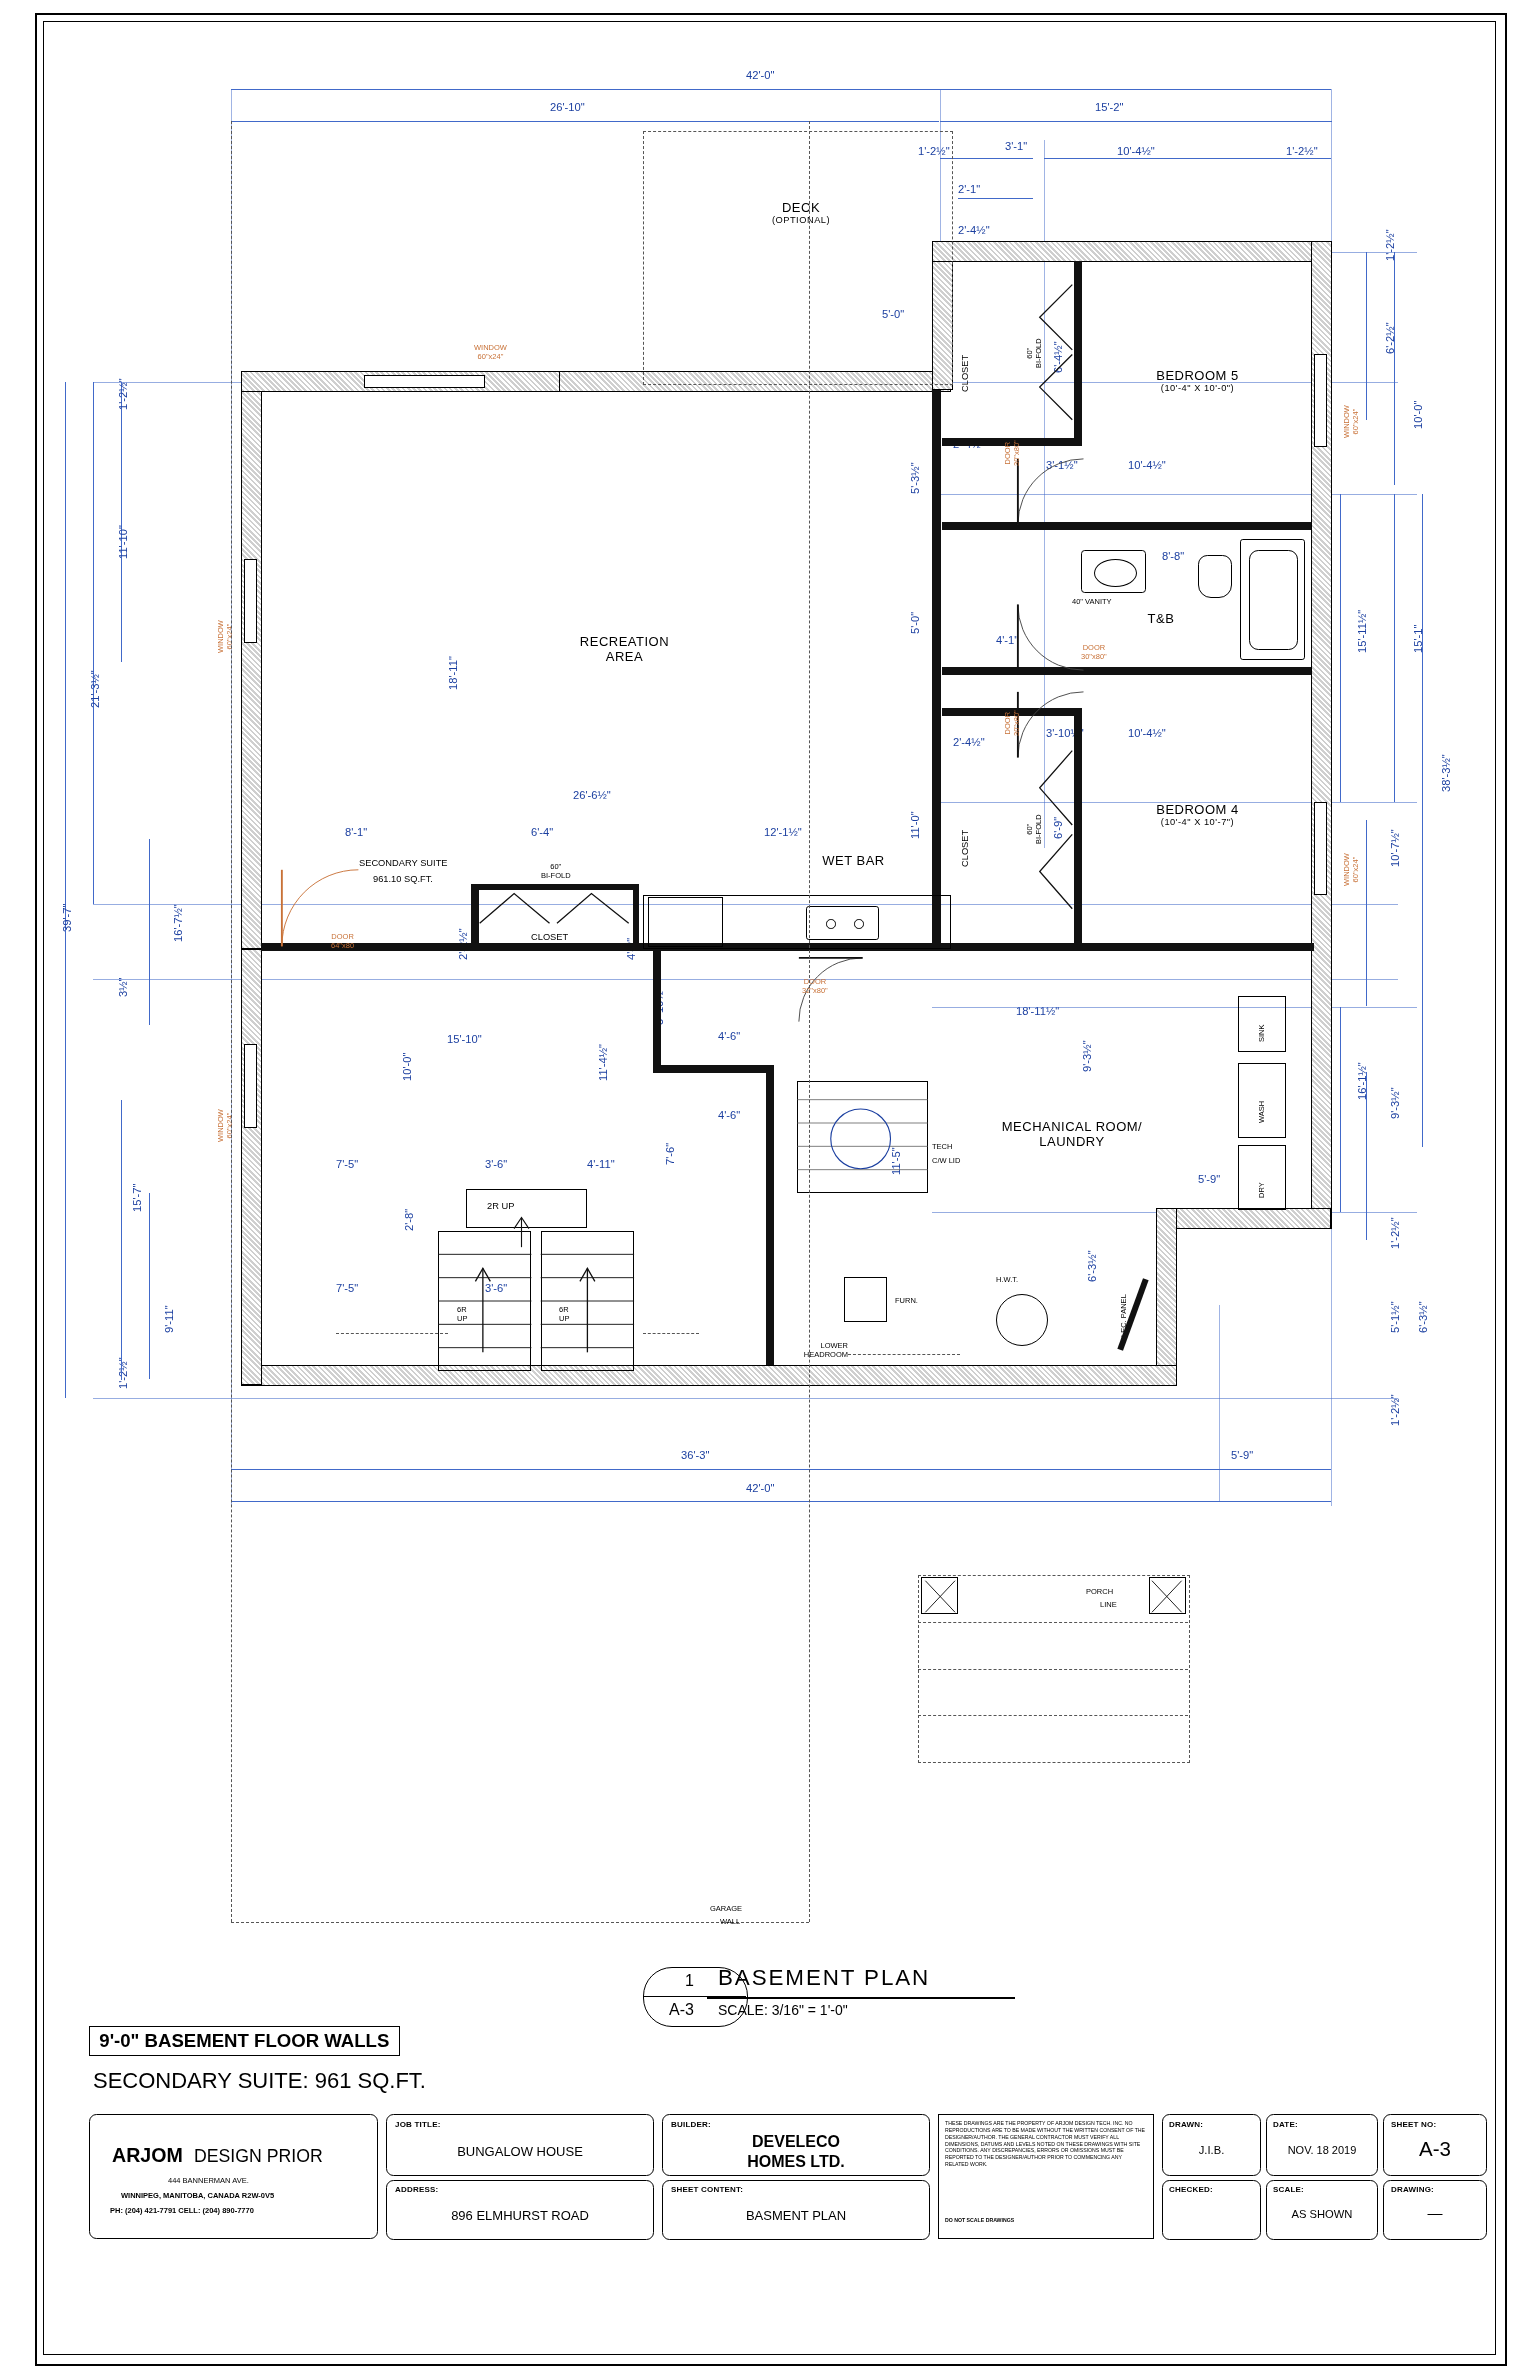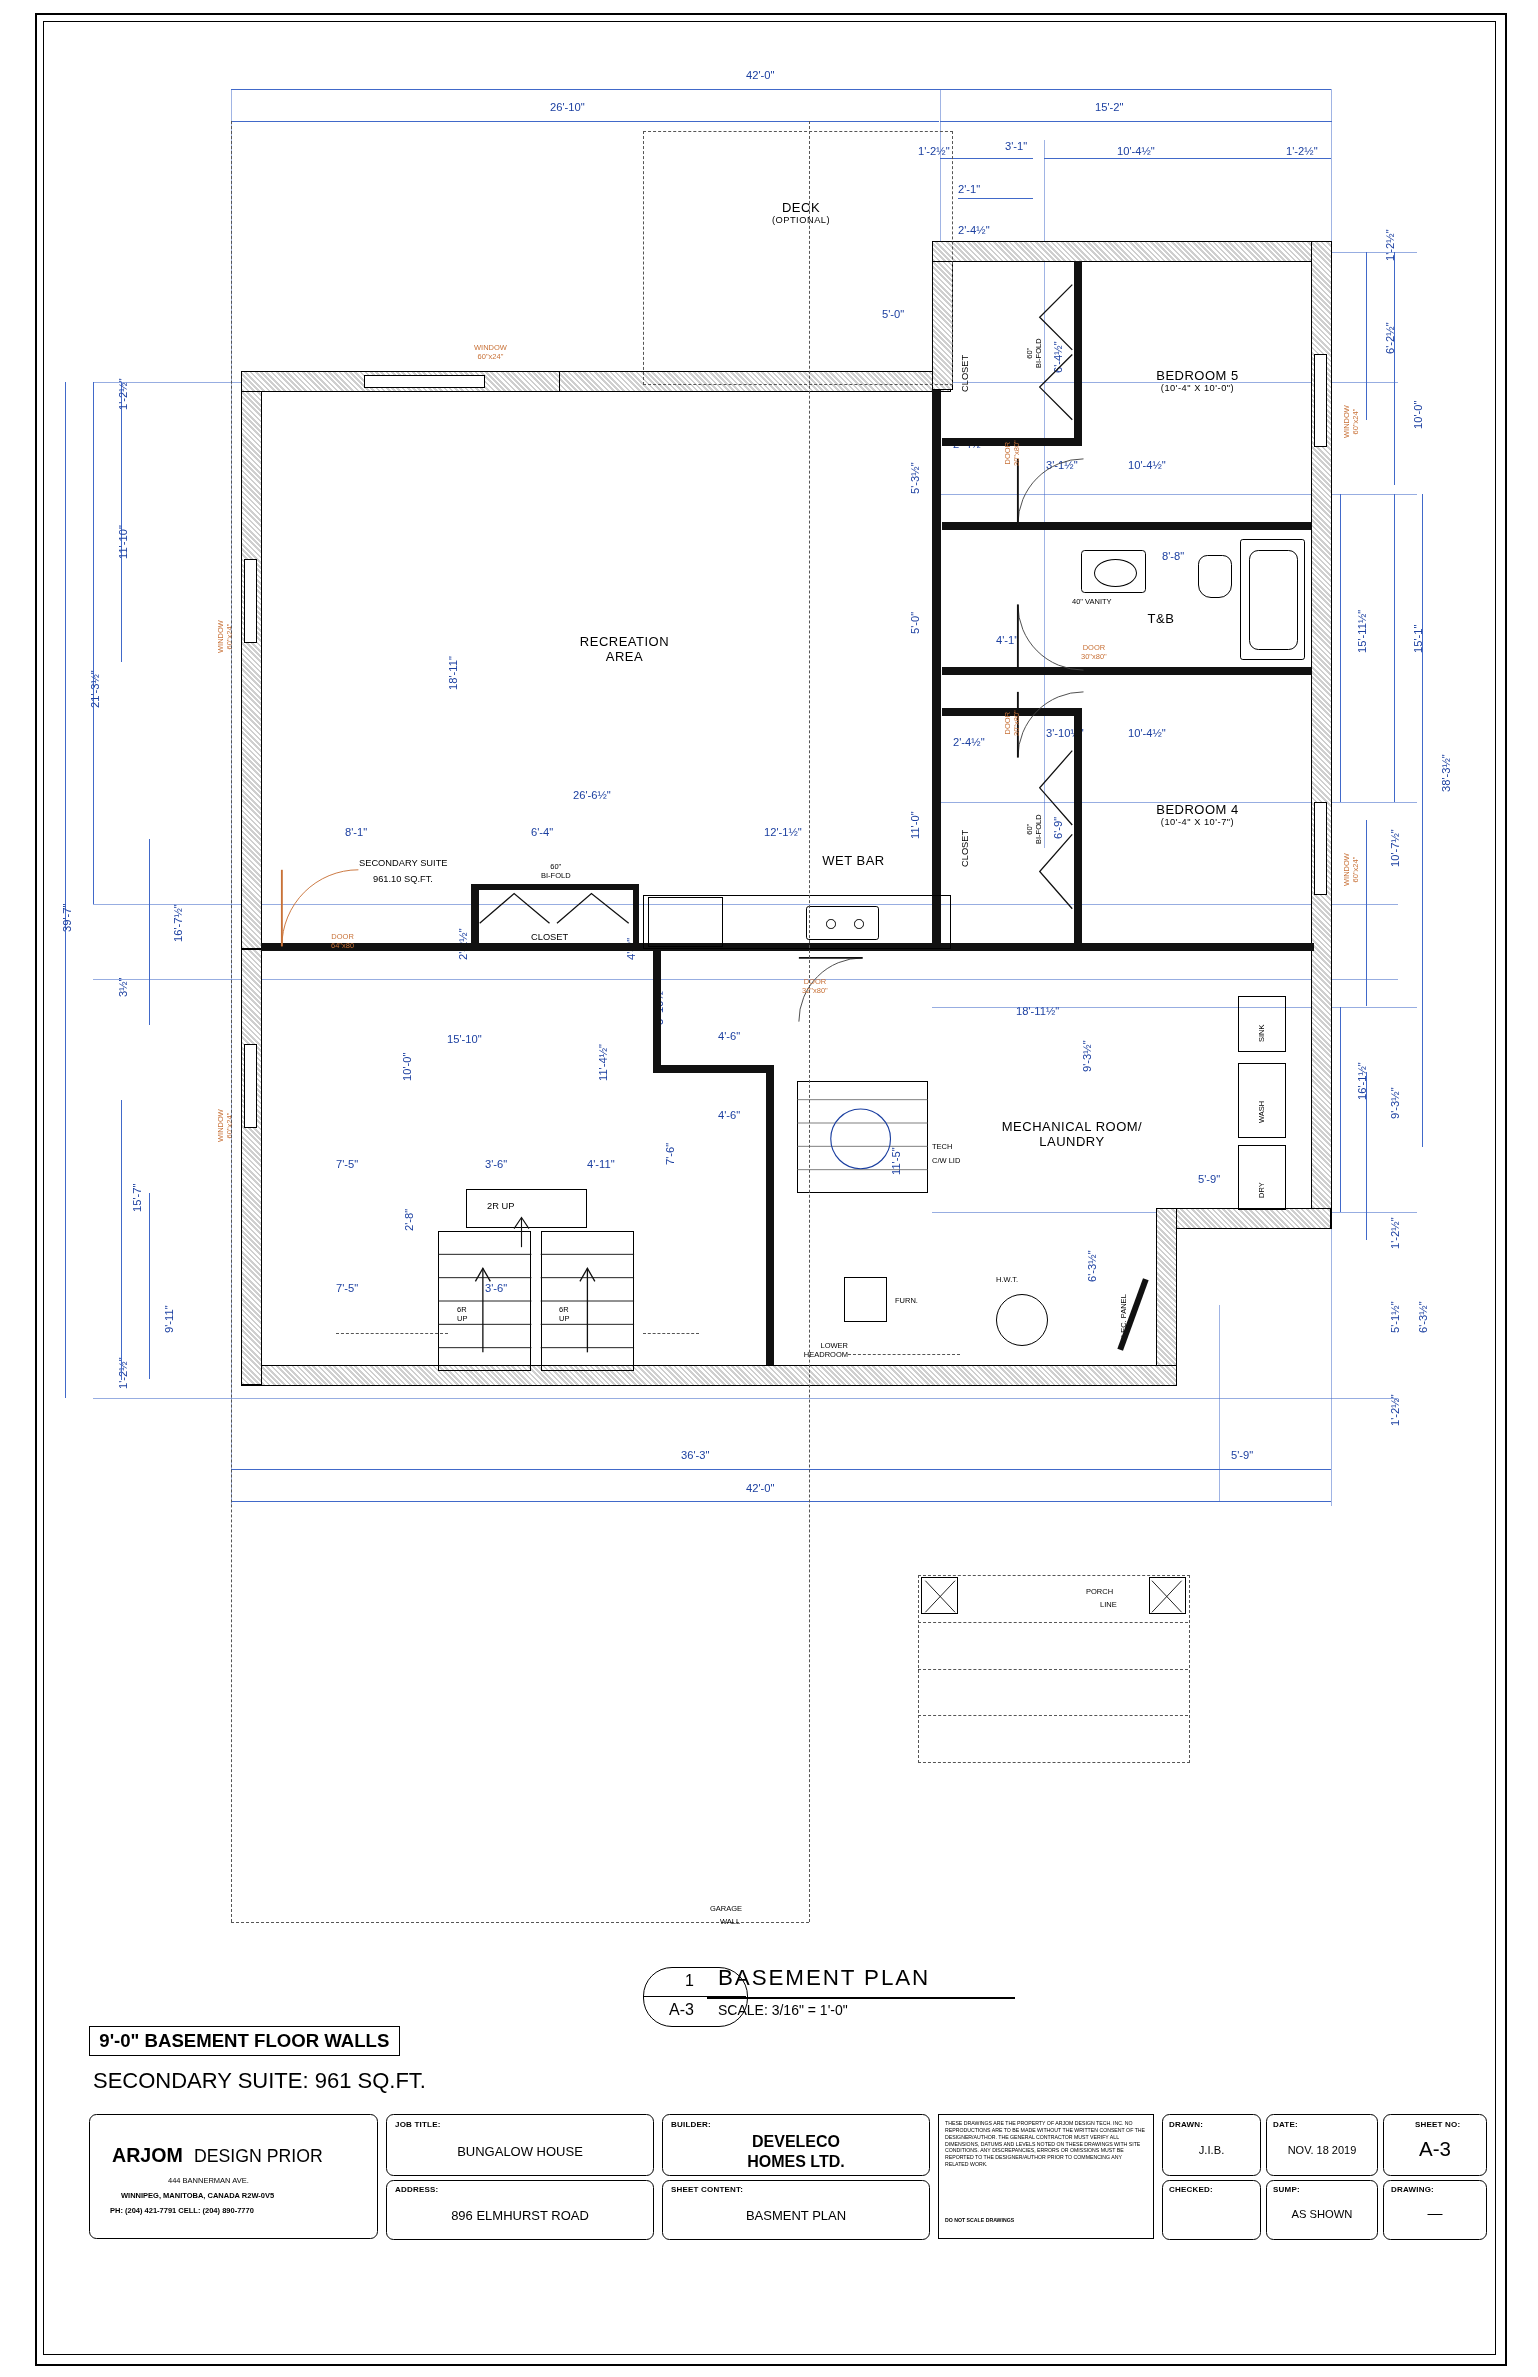--- a/index.html
+++ b/index.html
@@ -467,29 +467,29 @@
 
   <div class="tb rounded" style="left:1162px;top:2114px;width:99px;height:62px;"></div>
   <div class="tb-lbl" style="left:1169px;top:2120px;">DRAWN:</div>
   <div class="txt" style="left:1162px;top:2144px;width:99px;text-align:center;font-size:11.2px;">J.I.B.</div>
 
   <div class="tb rounded" style="left:1266px;top:2114px;width:112px;height:62px;"></div>
   <div class="tb-lbl" style="left:1273px;top:2120px;">DATE:</div>
   <div class="txt" style="left:1266px;top:2144px;width:112px;text-align:center;font-size:11px;">NOV. 18 2019</div>
 
   <div class="tb rounded" style="left:1383px;top:2114px;width:104px;height:62px;"></div>
-  <div class="tb-lbl" style="left:1391px;top:2120px;margin-left:24px;">SHEET NO:</div>
+  <div class="tb-lbl" style="left:1391px;top:2120px;">SHEET NO:</div>
   <div class="txt" style="left:1383px;top:2137px;width:104px;text-align:center;font-size:20.5px;">A-3</div>
 
   <div class="tb rounded" style="left:1162px;top:2180px;width:99px;height:60px;"></div>
   <div class="tb-lbl" style="left:1169px;top:2185px;">CHECKED:</div>
   <div class="txt" style="left:1162px;top:2208px;width:99px;text-align:center;font-size:11.2px;"></div>
 
   <div class="tb rounded" style="left:1266px;top:2180px;width:112px;height:60px;"></div>
-  <div class="tb-lbl" style="left:1273px;top:2185px;">SUMP:</div>
+  <div class="tb-lbl" style="left:1273px;top:2185px;">SCALE:</div>
   <div class="txt" style="left:1266px;top:2208px;width:112px;text-align:center;font-size:11.2px;">AS SHOWN</div>
 
   <div class="tb rounded" style="left:1383px;top:2180px;width:104px;height:60px;"></div>
   <div class="tb-lbl" style="left:1391px;top:2185px;">DRAWING:</div>
   <div class="txt" style="left:1383px;top:2204px;width:104px;text-align:center;font-size:15px;">—</div>
 
 </div>
 
 
 </body></html>

